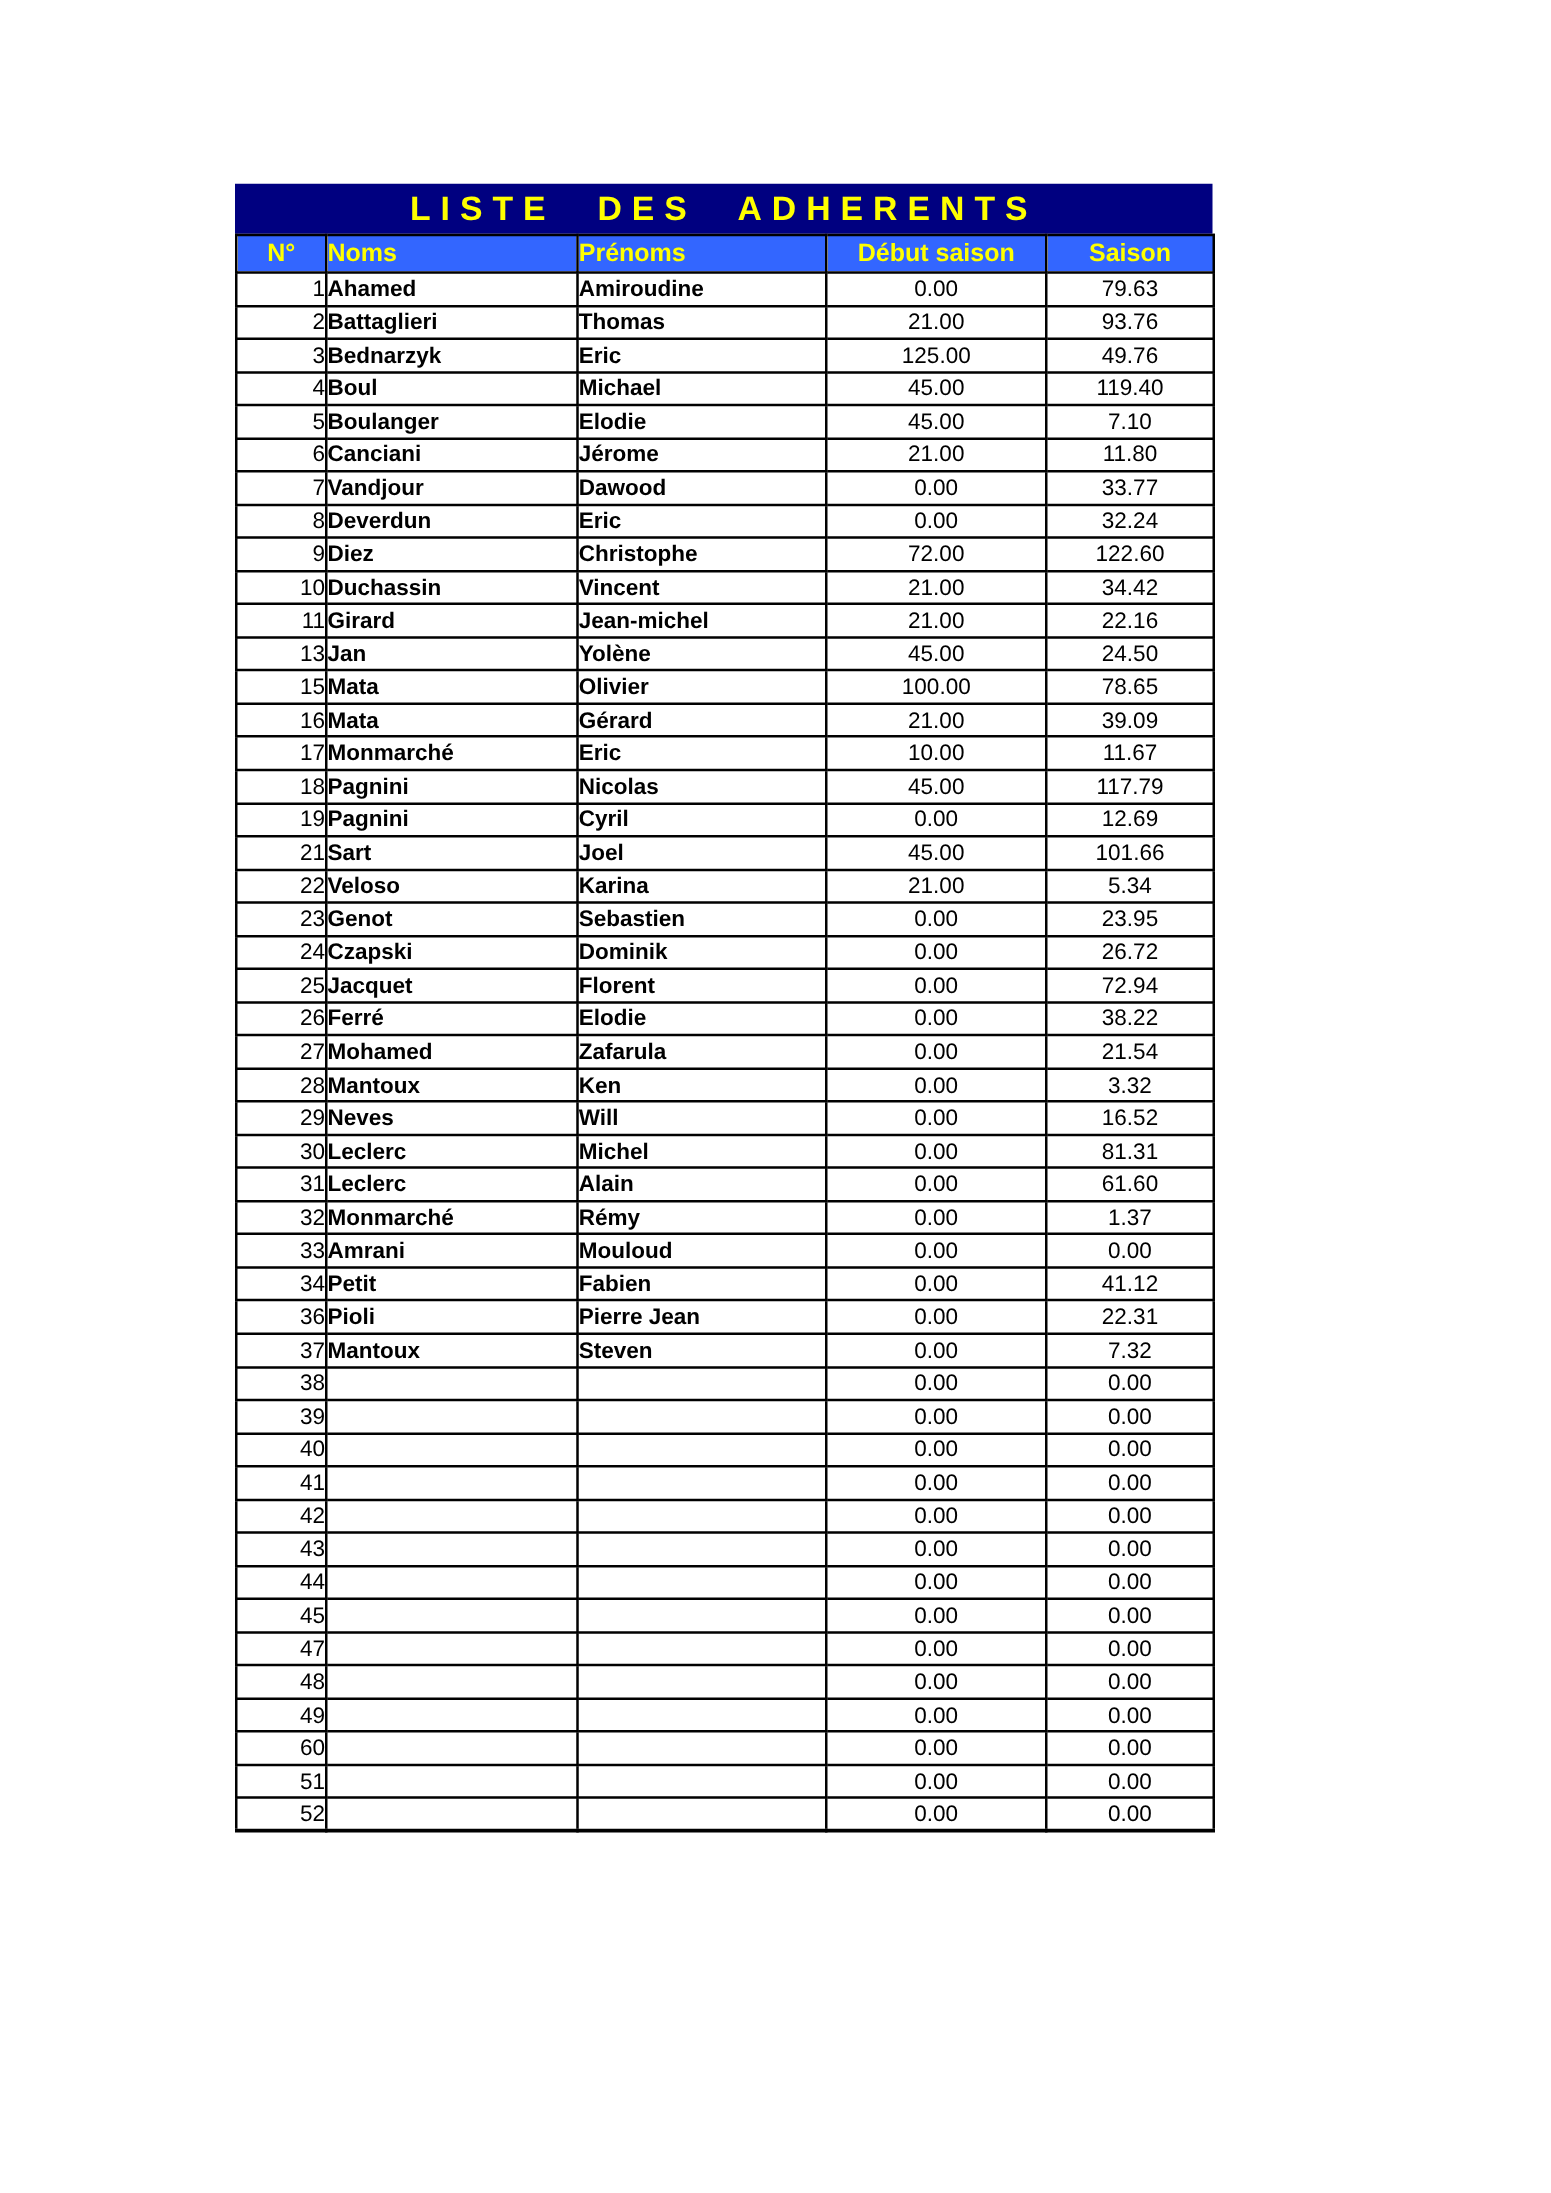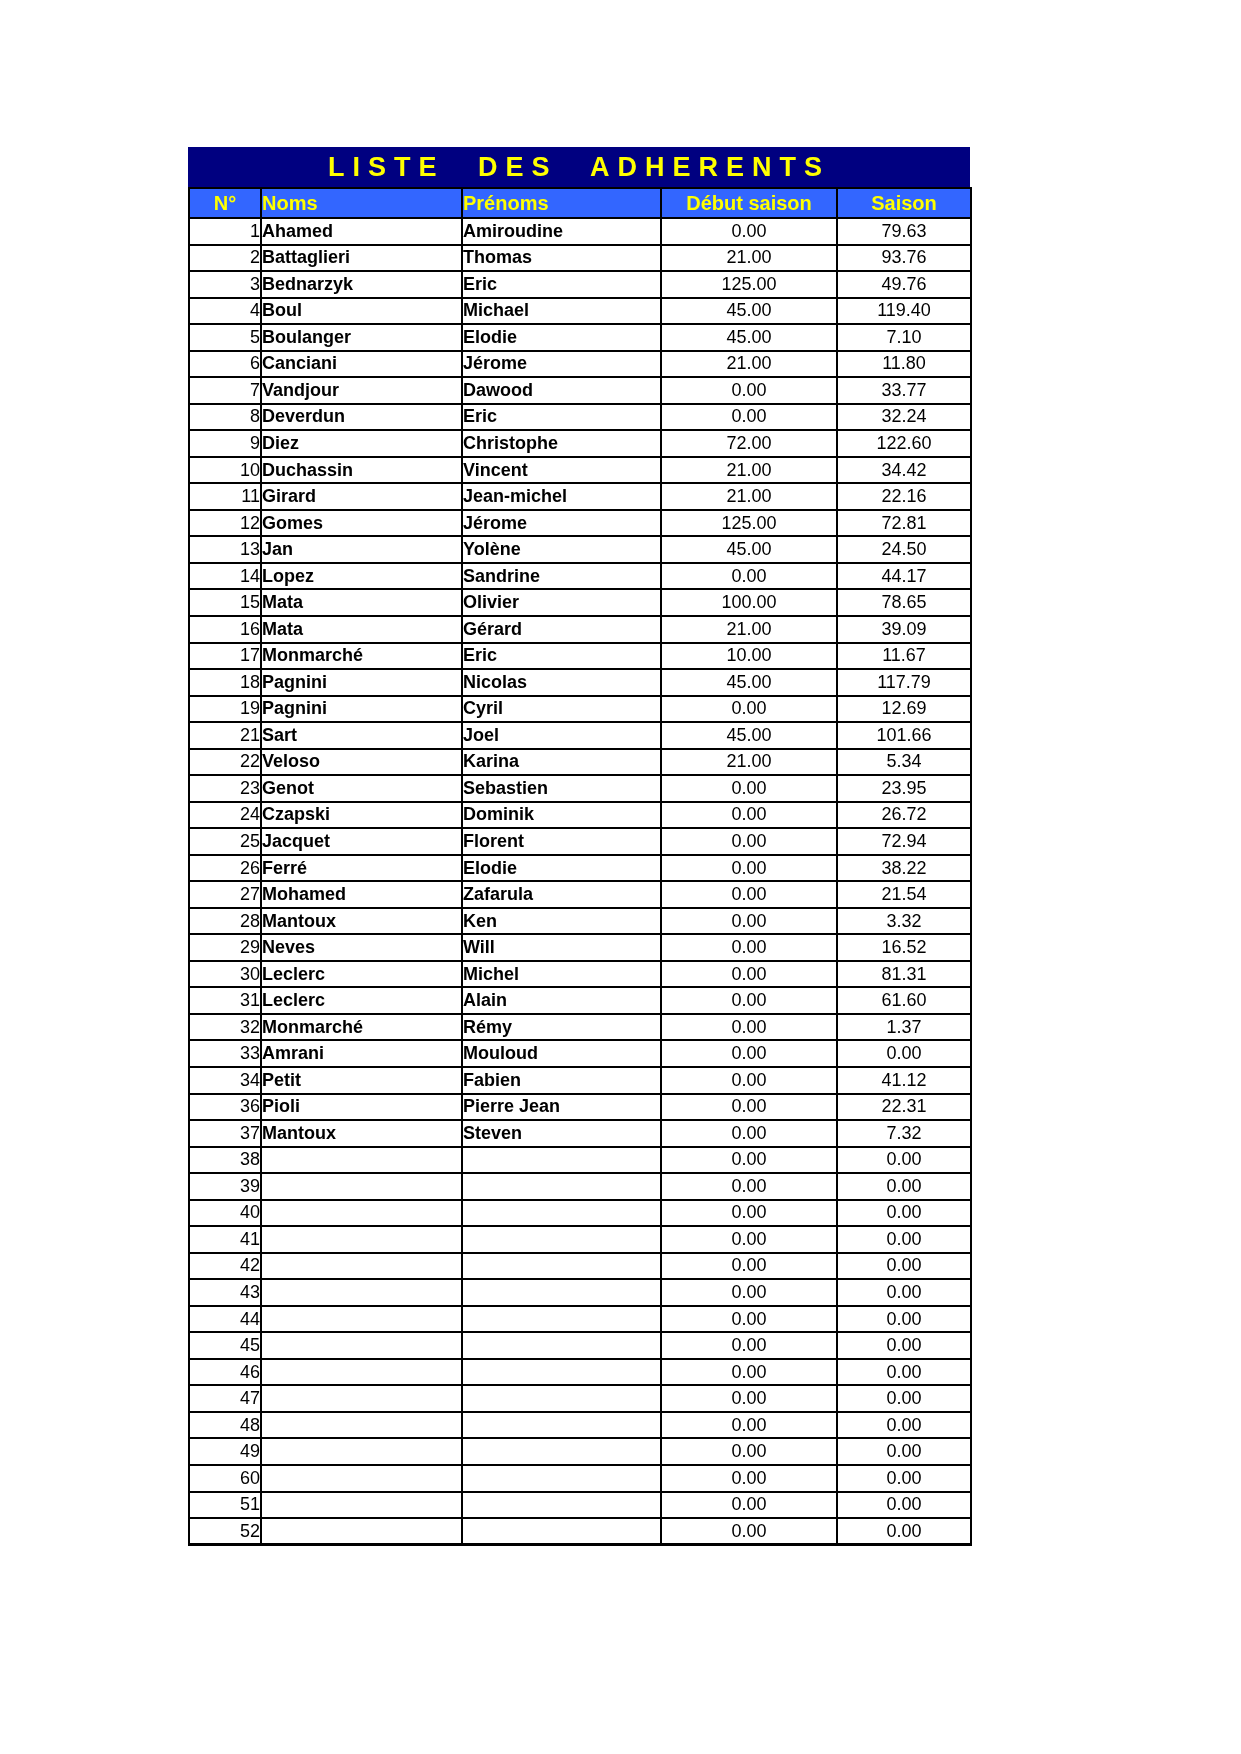--- a/index.html
+++ b/index.html
@@ -175,41 +175,27 @@
             <td class="al-c">34.42</td>
           </tr>
           <tr>
             <td class="al-r">11</td>
             <td class="al-l b">Girard</td>
             <td class="al-l b">Jean-michel</td>
             <td class="al-c">21.00</td>
             <td class="al-c">22.16</td>
           </tr>
           <tr>
-            <td class="al-r">12</td>
-            <td class="al-l b">Gomes</td>
-            <td class="al-l b">Jérome</td>
-            <td class="al-c">125.00</td>
-            <td class="al-c">72.81</td>
-          </tr>
-          <tr>
             <td class="al-r">13</td>
             <td class="al-l b">Jan</td>
             <td class="al-l b">Yolène</td>
             <td class="al-c">45.00</td>
             <td class="al-c">24.50</td>
           </tr>
           <tr>
-            <td class="al-r">14</td>
-            <td class="al-l b">Lopez</td>
-            <td class="al-l b">Sandrine</td>
-            <td class="al-c">0.00</td>
-            <td class="al-c">44.17</td>
-          </tr>
-          <tr>
             <td class="al-r">15</td>
             <td class="al-l b">Mata</td>
             <td class="al-l b">Olivier</td>
             <td class="al-c">100.00</td>
             <td class="al-c">78.65</td>
           </tr>
           <tr>
             <td class="al-r">16</td>
             <td class="al-l b">Mata</td>
             <td class="al-l b">Gérard</td>
@@ -399,27 +385,20 @@
             <td class="al-c">0.00</td>
           </tr>
           <tr>
             <td class="al-r">45</td>
             <td class="al-l b"></td>
             <td class="al-l b"></td>
             <td class="al-c">0.00</td>
             <td class="al-c">0.00</td>
           </tr>
           <tr>
-            <td class="al-r">46</td>
-            <td class="al-l b"></td>
-            <td class="al-l b"></td>
-            <td class="al-c">0.00</td>
-            <td class="al-c">0.00</td>
-          </tr>
-          <tr>
             <td class="al-r">47</td>
             <td class="al-l b"></td>
             <td class="al-l b"></td>
             <td class="al-c">0.00</td>
             <td class="al-c">0.00</td>
           </tr>
           <tr>
             <td class="al-r">48</td>
             <td class="al-l b"></td>
             <td class="al-l b"></td>

